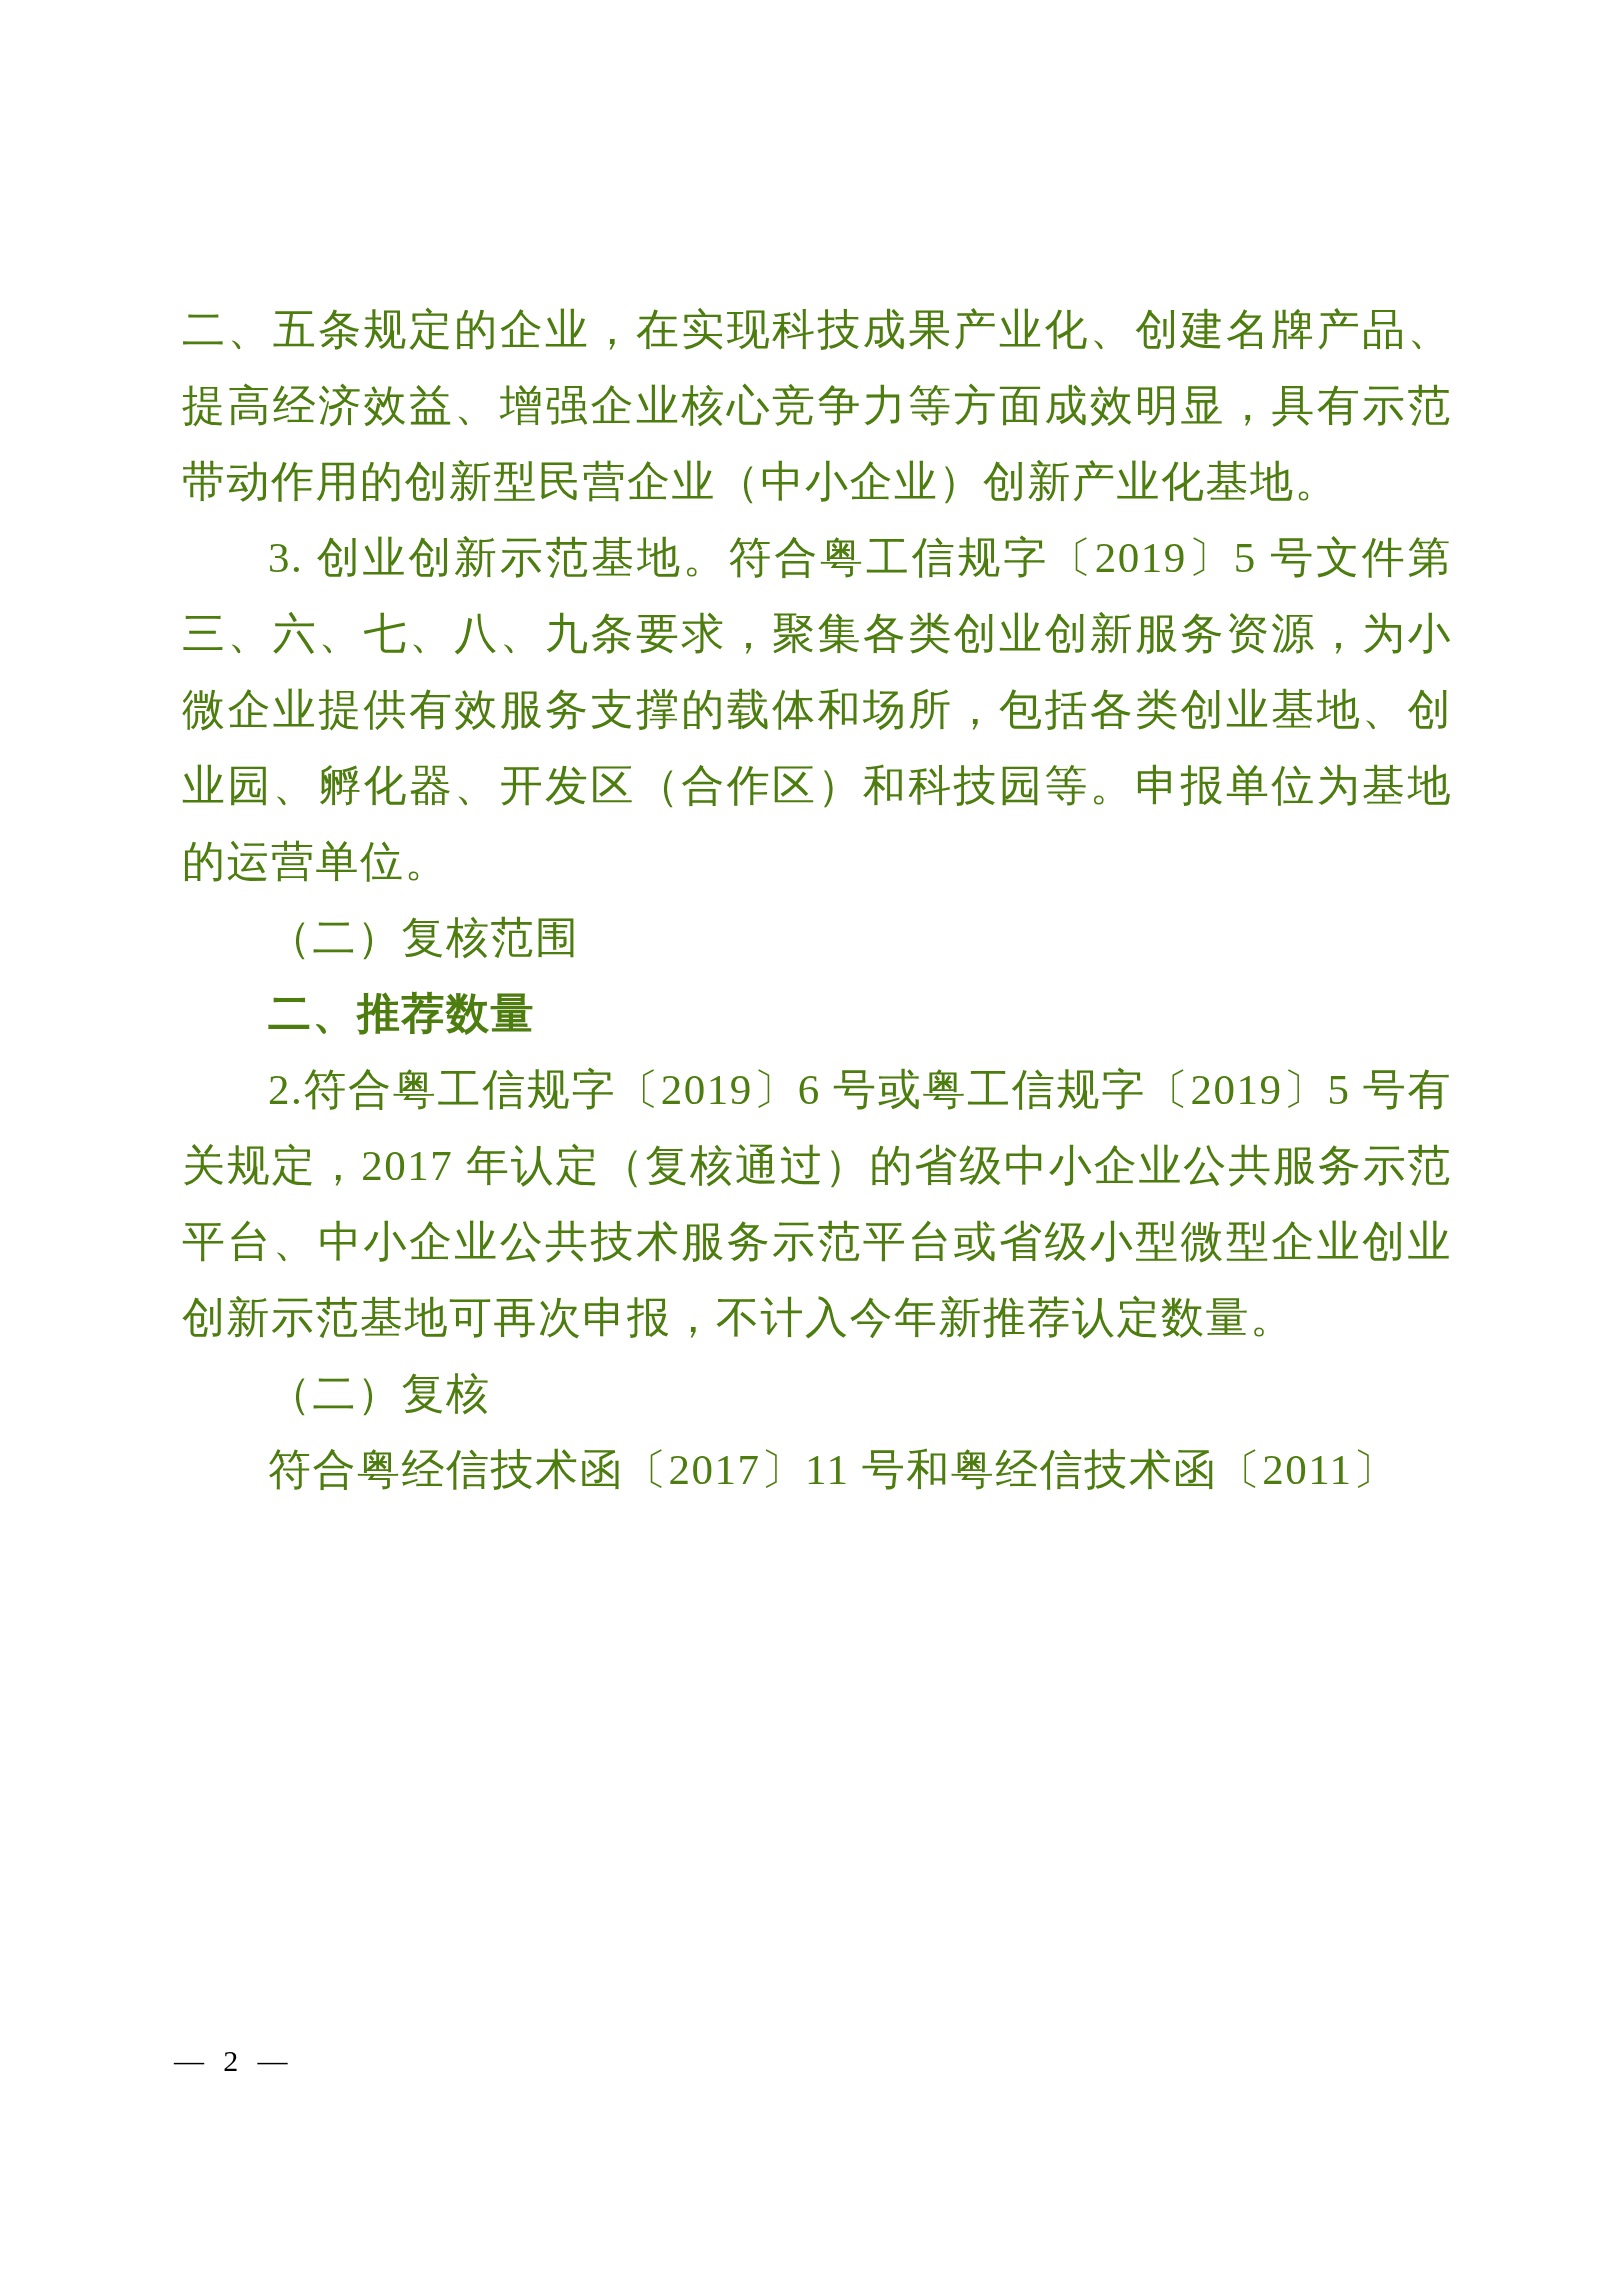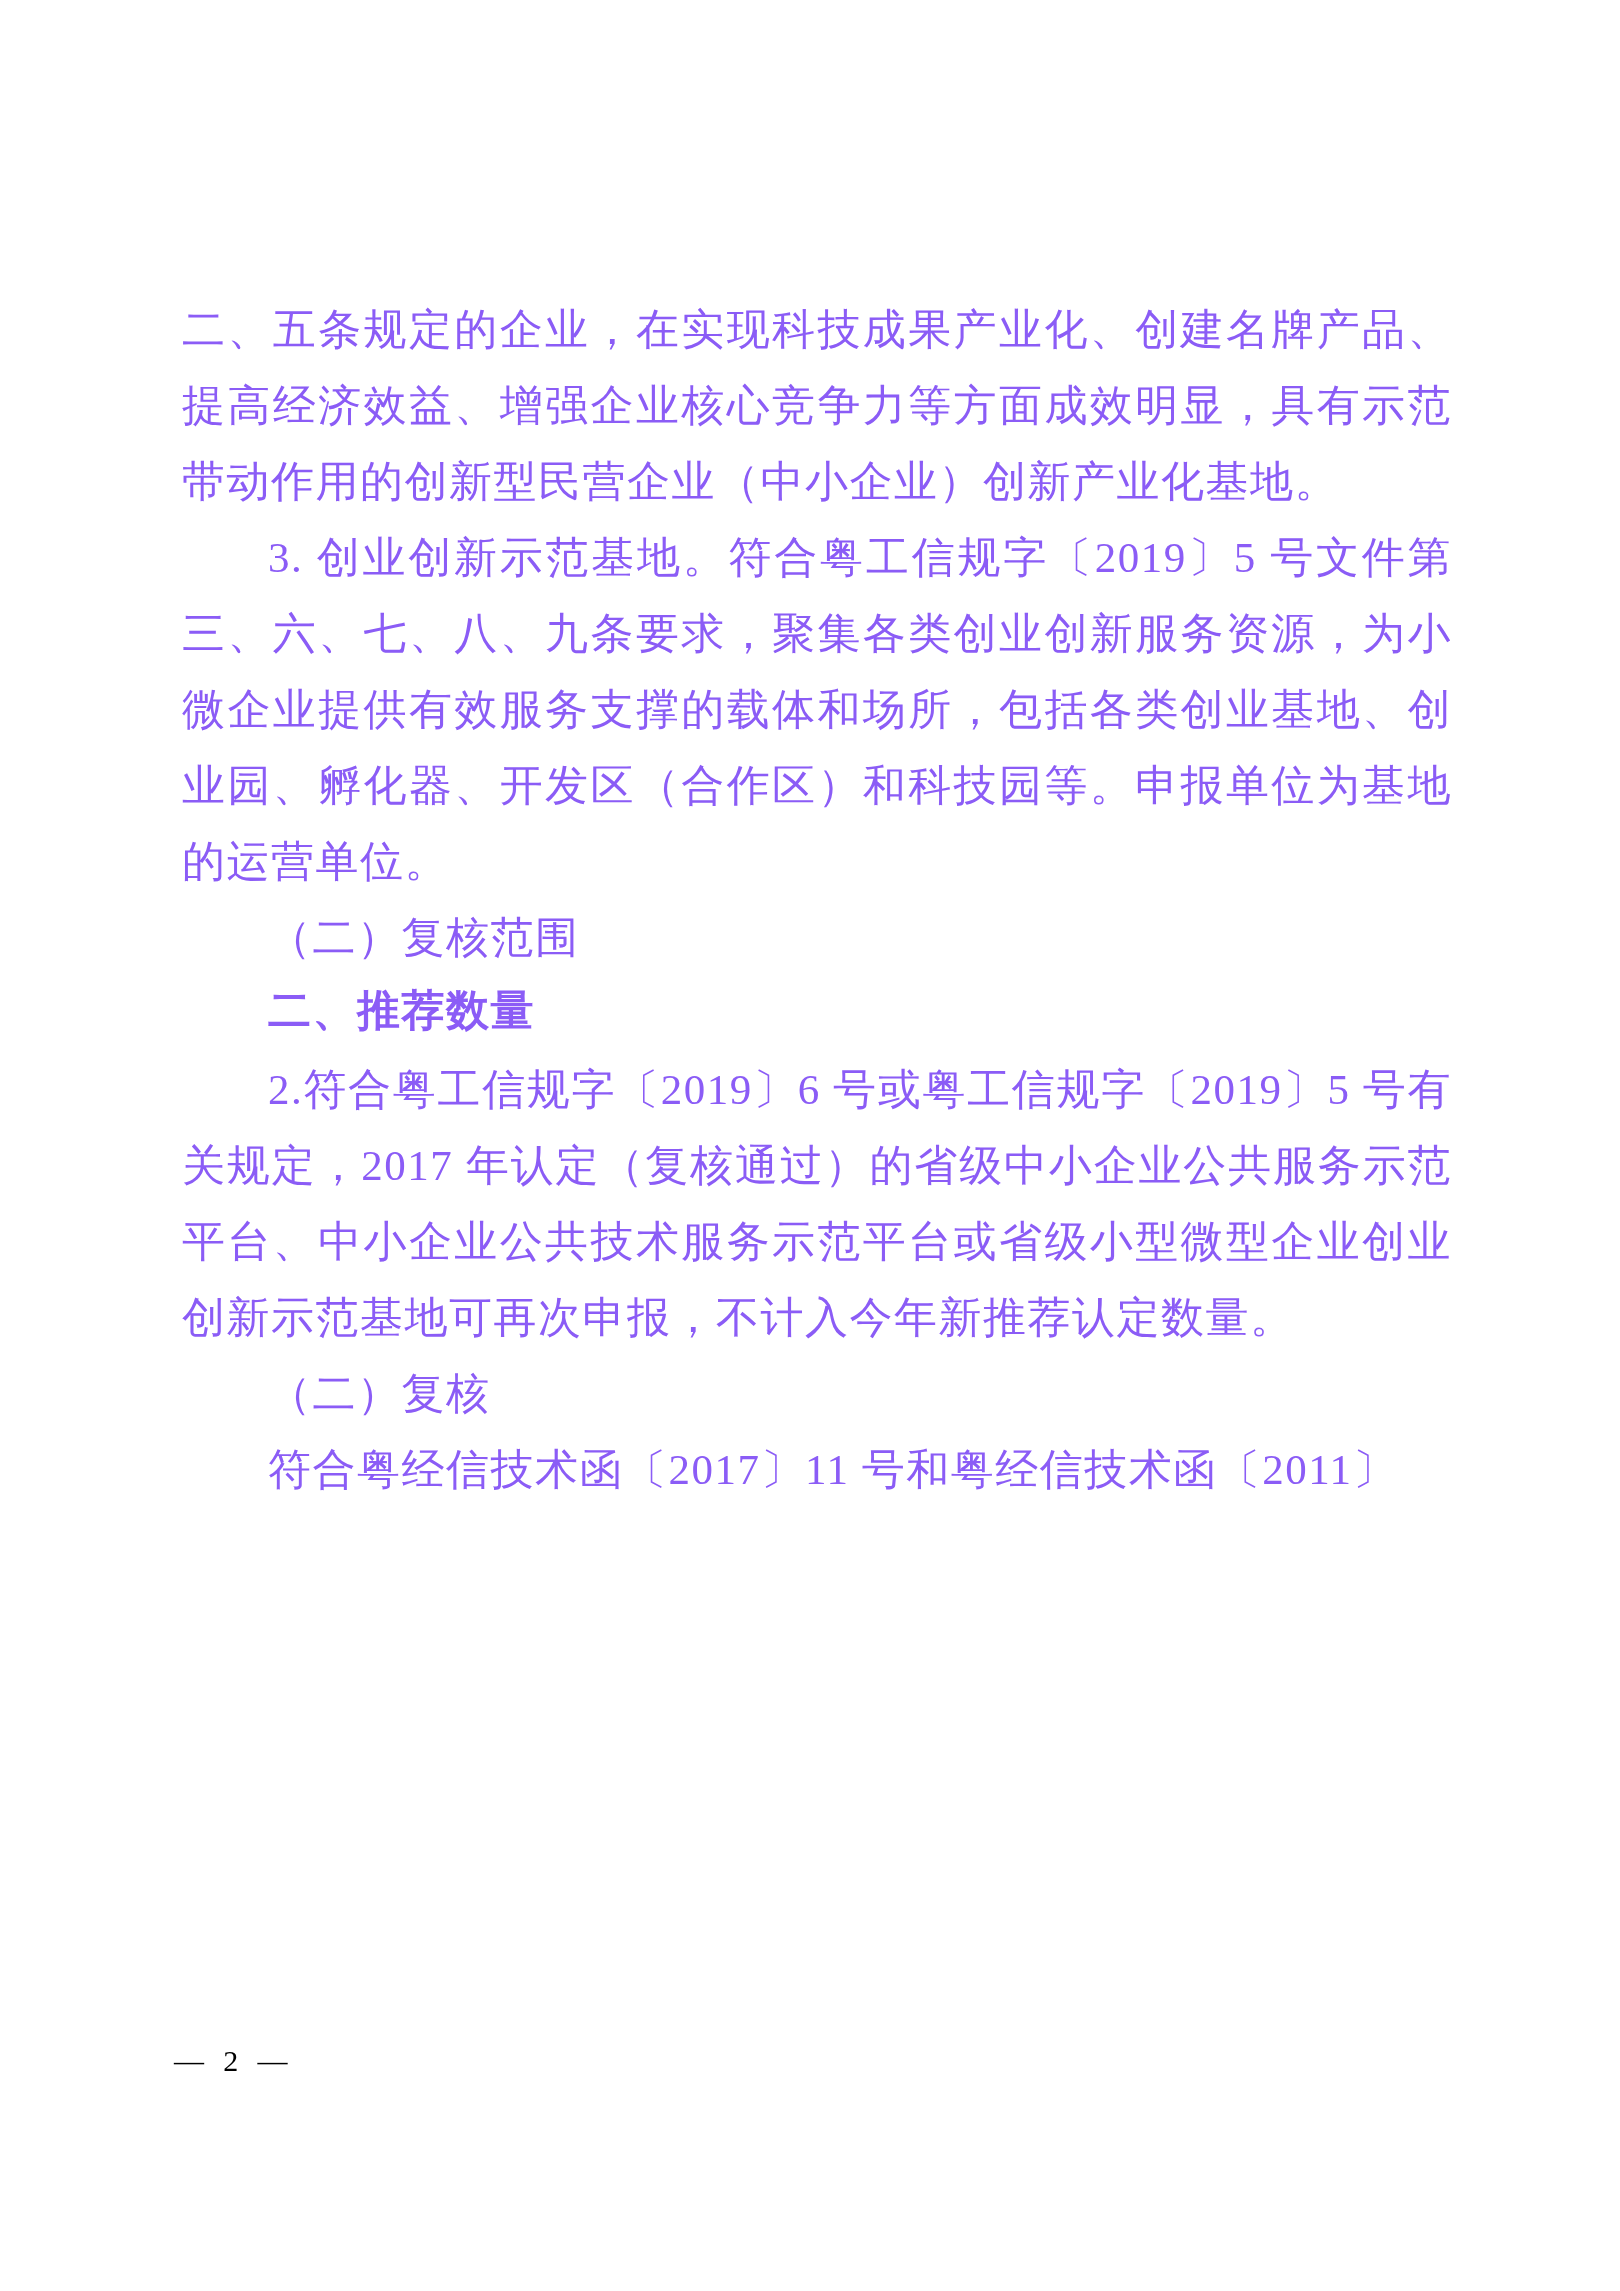--- a/index.html
+++ b/index.html
@@ -16,33 +16,33 @@
   }
   .content {
     position: absolute;
     left: 182px;
     top: 292px;
     width: 1270px;
   }
   .para {
     margin: 0;
     padding: 0;
-    color: #8b5cf6;
+    color: #4d7c0f;
     font-size: 43px;
     line-height: 76px;
     letter-spacing: 1.5px;
     text-align: justify;
     font-family: "Liberation Serif", "DejaVu Serif", serif;
   }
   .para.continuation { text-indent: 0; }
   .para.body { text-indent: 2em; }
   .para.heading {
     text-indent: 2em;
     font-weight: bold;
-    font-family: Liberation Mono, monospace;
+    font-family: Liberation Serif, serif;
   }
   .page-number {
     position: absolute;
     left: 174px;
     top: 2037px;
     color: #000000;
     font-size: 30px;
     line-height: 47px;
     letter-spacing: 5.9px;
     font-family: "Liberation Serif", "DejaVu Serif", serif;

